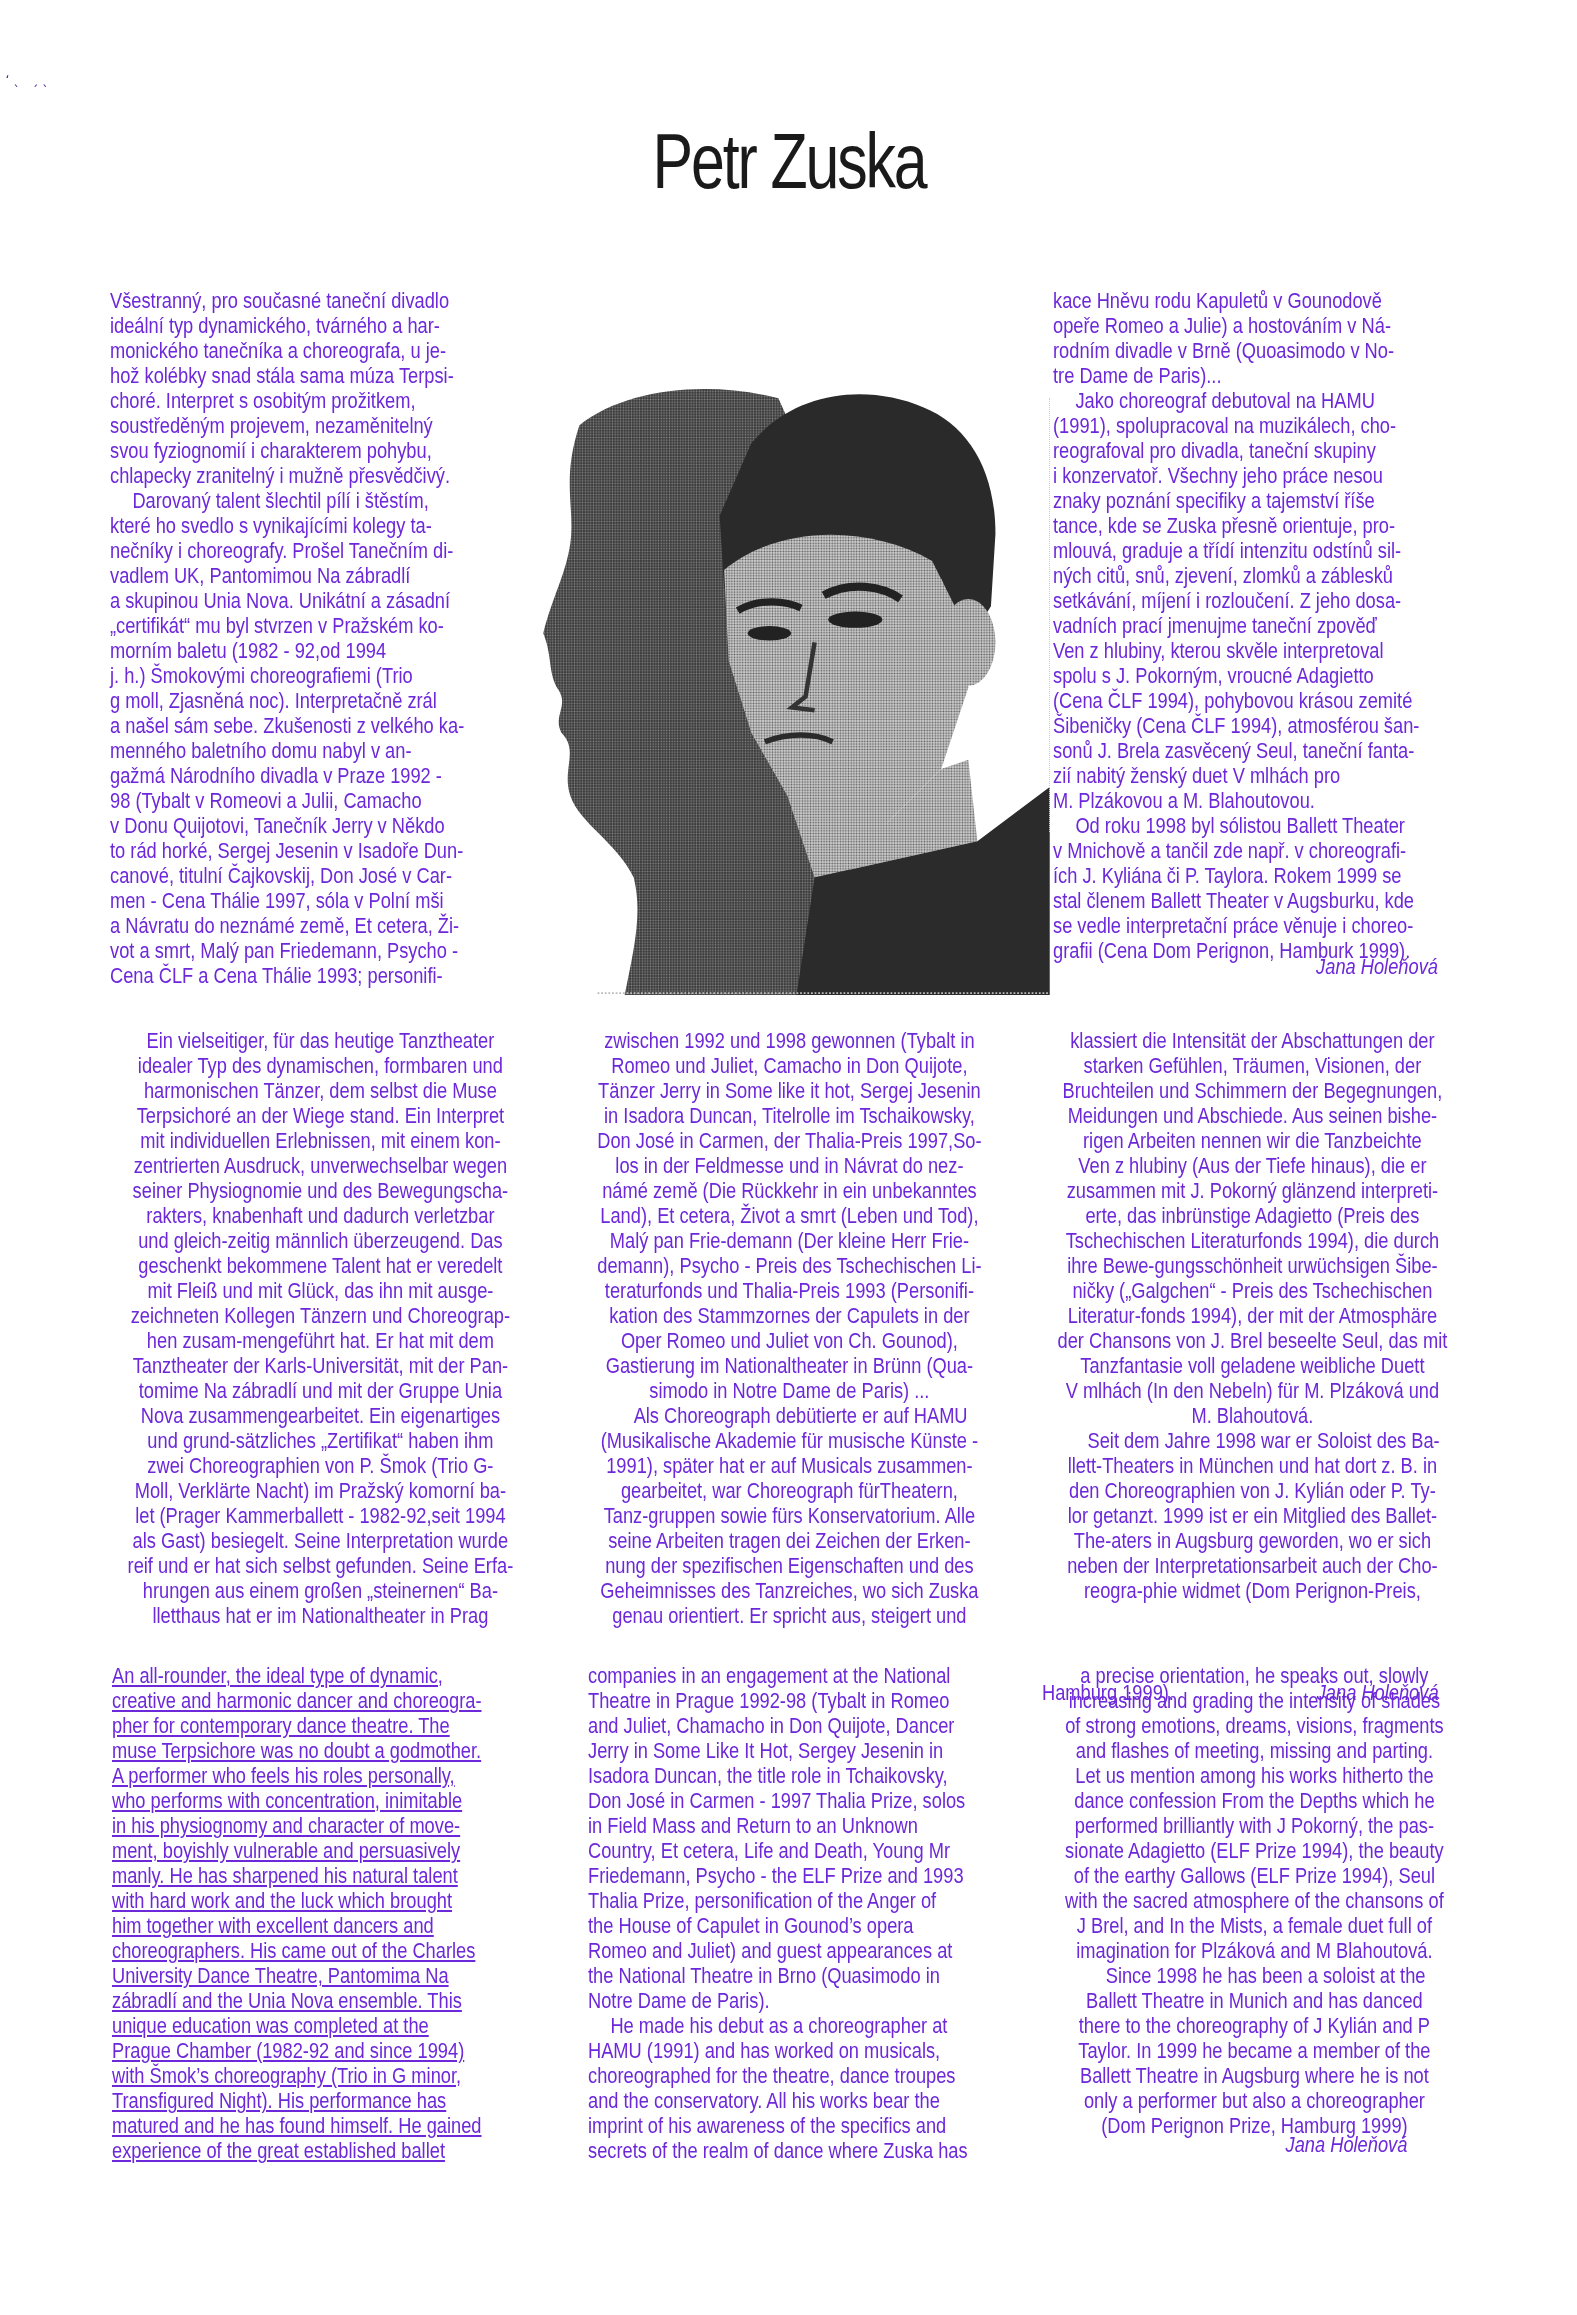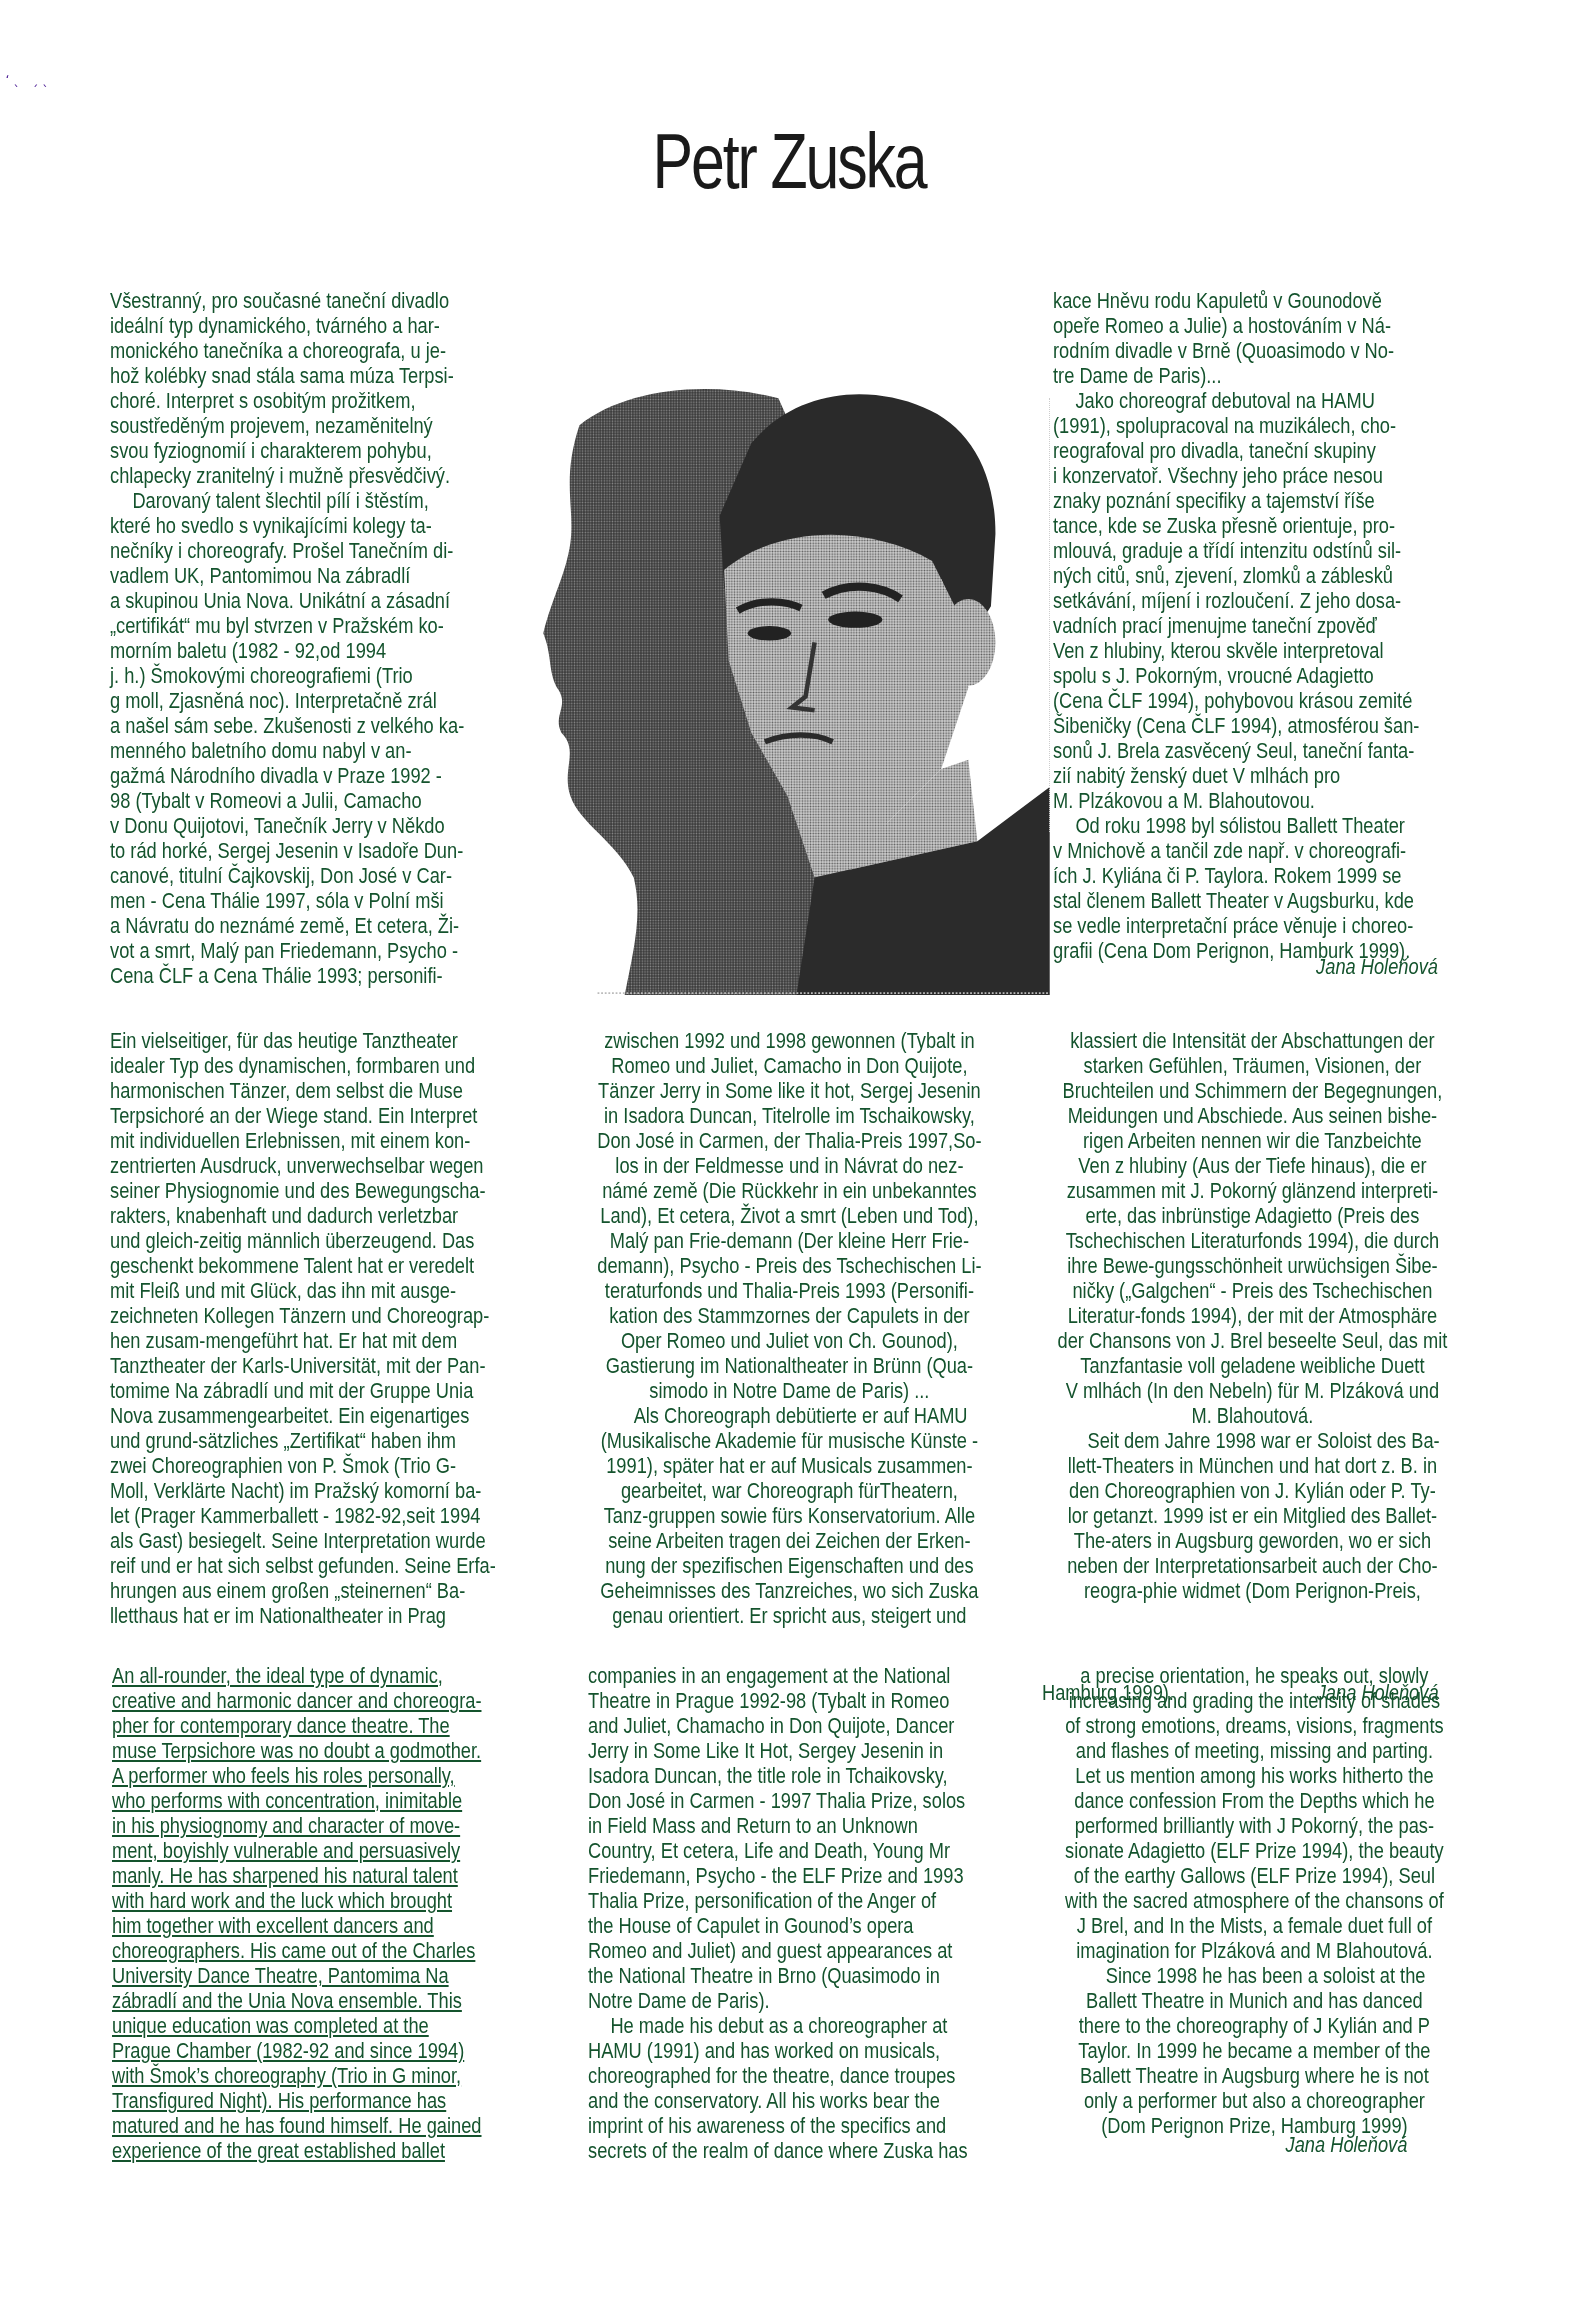--- a/index.html
+++ b/index.html
@@ -5,29 +5,29 @@
   html, body { margin: 0; padding: 0; background: #ffffff; }
   body { width: 1578px; height: 2316px; position: relative; overflow: hidden; color: #1e1e1e; }
   .page-title {
     position: absolute; left: 0; width: 1578px; top: 116px; text-align: center;
     font-family: "Liberation Sans", sans-serif; font-size: 78px; font-weight: normal;
     letter-spacing: -2.7px; transform: scaleX(0.78); transform-origin: 789px 0; color: #1a1a1a; margin: 0;
   }
   .specks { position: absolute; left: 5.4px; top: 72px; font-family: "DejaVu Sans", sans-serif; font-size: 12.7px; color: #4c1d95; }
   .col {
     position: absolute; font-family: "Liberation Sans", sans-serif; font-size: 22px; line-height: 25px;
-    color: #14532d; white-space: nowrap;
+    color: #6d28d9; white-space: nowrap;
   }
   .col .ln { display: block; transform: scaleX(0.83); transform-origin: 0 0; }
   .col .ln.ind { padding-left: 27px; }
   
   .cz-left  { left: 110px;  top: 288px; width: 507px; }
   .cz-right { left: 1053px; top: 288px; width: 507px; }
   
-  .de-1 { left: 110px;  top: 1028px; width: 507px; }
+  .de-1 { left: 110px;  top: 1028px; width: 507px; text-align: center; }
   .de-2 { left: 579px;  top: 1028px; width: 507px; text-align: center; }
   .de-3 { left: 1042px; top: 1028px; width: 507px; text-align: center; }
   
   .en-1 { left: 112px;  top: 1663px; width: 507px; text-decoration: underline; }
   .en-2 { left: 588px;  top: 1663px; width: 507px; }
   .en-3 { left: 1044px; top: 1663px; width: 507px; text-align: center; }
   .portrait {
     position: absolute; left: 543px; top: 371px; width: 507px; height: 624px; overflow: hidden;
   }
   .portrait svg { display: block; }

